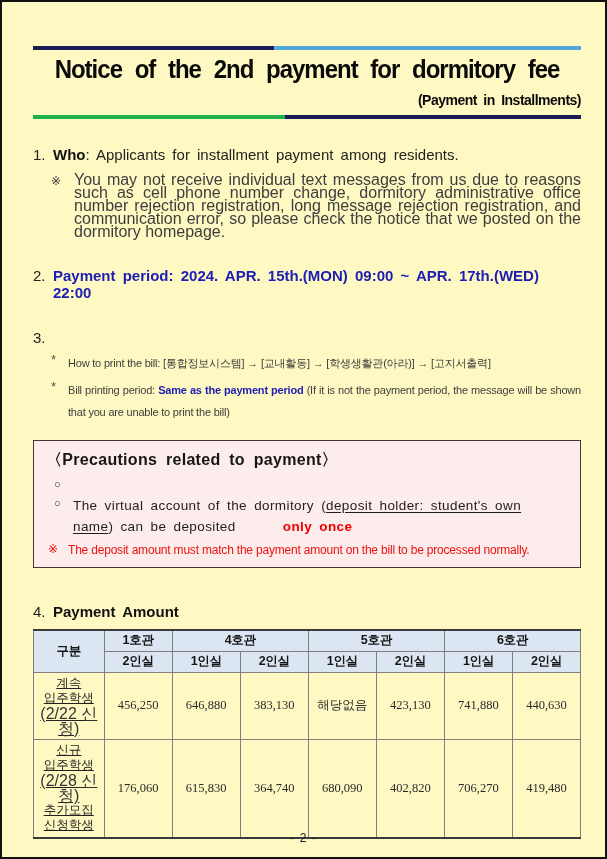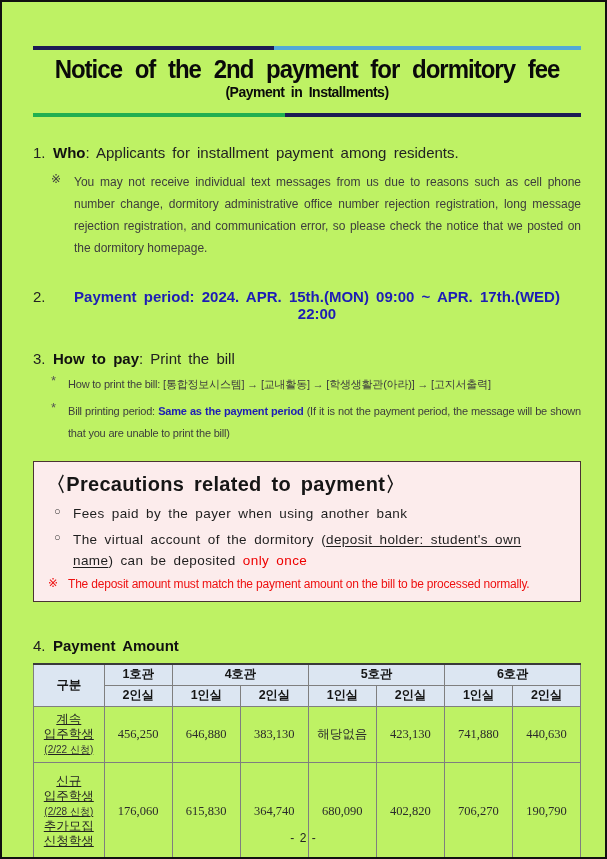--- a/index.html
+++ b/index.html
@@ -1,21 +1,21 @@
 <!DOCTYPE html>
 <html><head>
 <meta charset="utf-8">
 <style>
   * { margin: 0; padding: 0; box-sizing: border-box; }
   html,body { background: #fff; }
   body { font-family: "Liberation Sans", "DejaVu Sans", sans-serif; }
   .page {
     position: relative;
     width: 607px; height: 859px;
-    background: #bef264;
+    background: #fef9c3;
     border: 2px solid #111;
     overflow: hidden;
   }
   .content { padding: 0 24px 0 31px; }
 
   
   .title-block { margin-top: 44px; }
   .rule-top {
     height: 4px;
     background: linear-gradient(to right, #1c1c54 0 44%, #52aad8 44% 100%);
@@ -28,53 +28,54 @@
     text-align: center;
     font-weight: bold;
     font-size: 24px;
     color: #0a0a0a;
     letter-spacing: -1px;
     word-spacing: 7px;
     padding: 5px 0 1px 0;
     transform: scaleY(1.08);
   }
   .doc-subtitle {
-    text-align: center;
+    text-align: right;
     font-weight: bold;
     font-size: 14px;
     color: #0a0a0a;
     letter-spacing: -0.5px;
     word-spacing: 3px;
-    padding-bottom: 13px;
+    padding-bottom: 7px;
+    margin-top: 8px;
   }
 
   
   .sec { display: flex; align-items: flex-start; }
   .sec-num {
     flex: 0 0 20px;
     font-size: 15px; color: #222;
   }
   .sec-head { font-size: 15px; color: #222; word-spacing: 3px; }
   .sec-head b { color: #111; }
 
   .sec1 { margin-top: 27px; }
   .note1 {
     margin: 10px 0 0 18px;
     display: flex; gap: 9px;
     color: #3d3d3d;
   }
   .note1 .marker { flex: 0 0 14px; font-size: 12px; padding-top: 1px; }
   .note1 p {
-    font-size: 12px; line-height: 22px;
+    font-size: 16px; line-height: 13px;
     text-align: justify; text-justify: inter-word;
     color: #3d3d3d;
   }
 
   .sec2 { margin-top: 29px; }
-  .blue { color: #1d1db5; font-weight: bold; text-align: center; }
+  .blue { color: #1d1db5; font-weight: bold; }
 
   .sec3 { margin-top: 28px; }
   .bullets { margin: 6px 0 0 18px; }
   .bullet {
     display: flex; gap: 8px;
     margin-top: 5px;
     color: #3d3d3d;
   }
   .bullet .marker { flex: 0 0 9px; font-size: 13px; color: #555; }
   .bullet p {
@@ -84,34 +85,34 @@
   }
 
   
   .pre-box {
     margin-top: 17px;
     border: 1.5px solid #4a3333;
     background: #fcecec;
     padding: 9px 12px 8px 12px;
   }
   .pre-title {
-    font-size: 20px; font-weight: bold; color: #161616;
+    font-size: 16px; font-weight: bold; color: #161616;
     letter-spacing: 0.3px; word-spacing: 4px;
   }
   .pre-item {
     display: flex; gap: 9px;
     margin: 5px 0 0 8px;
   }
   .pre-item .marker { flex: 0 0 10px; font-size: 11px; color: #333; padding-top: 2px; }
   .pre-item p {
     font-size: 13.5px; line-height: 21px; color: #1e1e1e;
     letter-spacing: 0.4px; word-spacing: 3px;
   }
   .pre-item .u { text-decoration: underline; text-underline-offset: 2px; }
-  .red-bold { color: #ee0000; font-weight: normal; }
+  .red-bold { color: #ee0000; font-weight: bold; margin-left: 40px; }
   .pre-note {
     display: flex; gap: 7px;
     margin: 4px 0 0 2px;
     color: #ee1111;
   }
   .pre-note .marker { flex: 0 0 13px; font-size: 12px; padding-top: 1px; }
   .pre-note p { font-size: 12px; line-height: 18px; letter-spacing: -0.2px; }
 
   
   .sec4 { margin-top: 35px; }
@@ -128,21 +129,21 @@
     text-align: center; vertical-align: middle;
     font-size: 12.5px; color: #2b2b2b;
   }
   thead th {
     background: #dce6f2;
     font-weight: bold; color: #151515;
     height: 21px;
     letter-spacing: -0.3px;
   }
   td.rowlabel { font-size: 12.5px; color: #222; line-height: 15px; padding: 3px 0; text-decoration: underline; }
-  td.rowlabel .small { font-size: 10px; color: #333; }
+  td.rowlabel .small { font-size: 16px; color: #333; }
   tbody tr.r1 td { height: 56px; }
   tbody tr.r2 td { height: 99px; }
   td.val { letter-spacing: 0; font-family: Liberation Serif, serif; }
 
   
   .sec5 { margin-top: 14px; }
   .sec5 p {
     font-size: 15px; font-weight: bold; line-height: 24px;
     text-align: justify; text-justify: inter-word;
     color: #e30000;
@@ -180,38 +181,36 @@
       <p>You may not receive individual text messages from us due to reasons such as cell phone number change, dormitory administrative office number rejection registration, long message rejection registration, and communication error, so please check the notice that we posted on the dormitory homepage.</p>
     </div>
 
     <div class="sec sec2">
       <span class="sec-num">2.</span>
       <span class="sec-head blue">Payment period: 2024. APR. 15th.(MON) 09:00 ~ APR. 17th.(WED) 22:00</span>
     </div>
 
     <div class="sec sec3">
       <span class="sec-num">3.</span>
-      <span class="sec-head"><b>How to pay</b><span>: Print the bill</span></span>
     </div>
     <div class="bullets">
       <div class="bullet">
         <span class="marker">*</span>
         <p>How to print the bill: [통합정보시스템] → [교내활동] → [학생생활관(아라)] → [고지서출력]</p>
       </div>
       <div class="bullet">
         <span class="marker">*</span>
         <p><span>Bill printing period: </span><span class="blue">Same as the payment period</span><span> (If it is not the payment period, the message will be shown that you are unable to print the bill)</span></p>
       </div>
     </div>
 
     <div class="pre-box">
       <div class="pre-title">〈Precautions related to payment〉</div>
       <div class="pre-item">
         <span class="marker">○</span>
-        <p>Fees paid by the payer when using another bank</p>
       </div>
       <div class="pre-item">
         <span class="marker">○</span>
         <p><span>The virtual account of the dormitory (</span><span class="u">deposit holder: student's own name</span><span>) can be deposited </span><span class="red-bold">only once</span></p>
       </div>
       <div class="pre-note">
         <span class="marker">※</span>
         <p>The deposit amount must match the payment amount on the bill to be processed normally.</p>
       </div>
     </div>
@@ -272,21 +271,21 @@
             <div class="small">(2/28 신청)</div>
             <div>추가모집</div>
             <div>신청학생</div>
           </td>
           <td class="val">176,060</td>
           <td class="val">615,830</td>
           <td class="val">364,740</td>
           <td class="val">680,090</td>
           <td class="val">402,820</td>
           <td class="val">706,270</td>
-          <td class="val">190,790</td>
+          <td class="val">419,480</td>
         </tr>
       </tbody>
     </table>
 
     <div class="sec sec5">
       <span class="sec-num">5.</span>
       <p><span class="black-label">Other</span><span>: </span><span>There would be compulsory eviction for those who are not paying the second dormitory fee among those applying for the installment payment and one-year restriction from moving in.</span></p>
     </div>
 
   </div>

